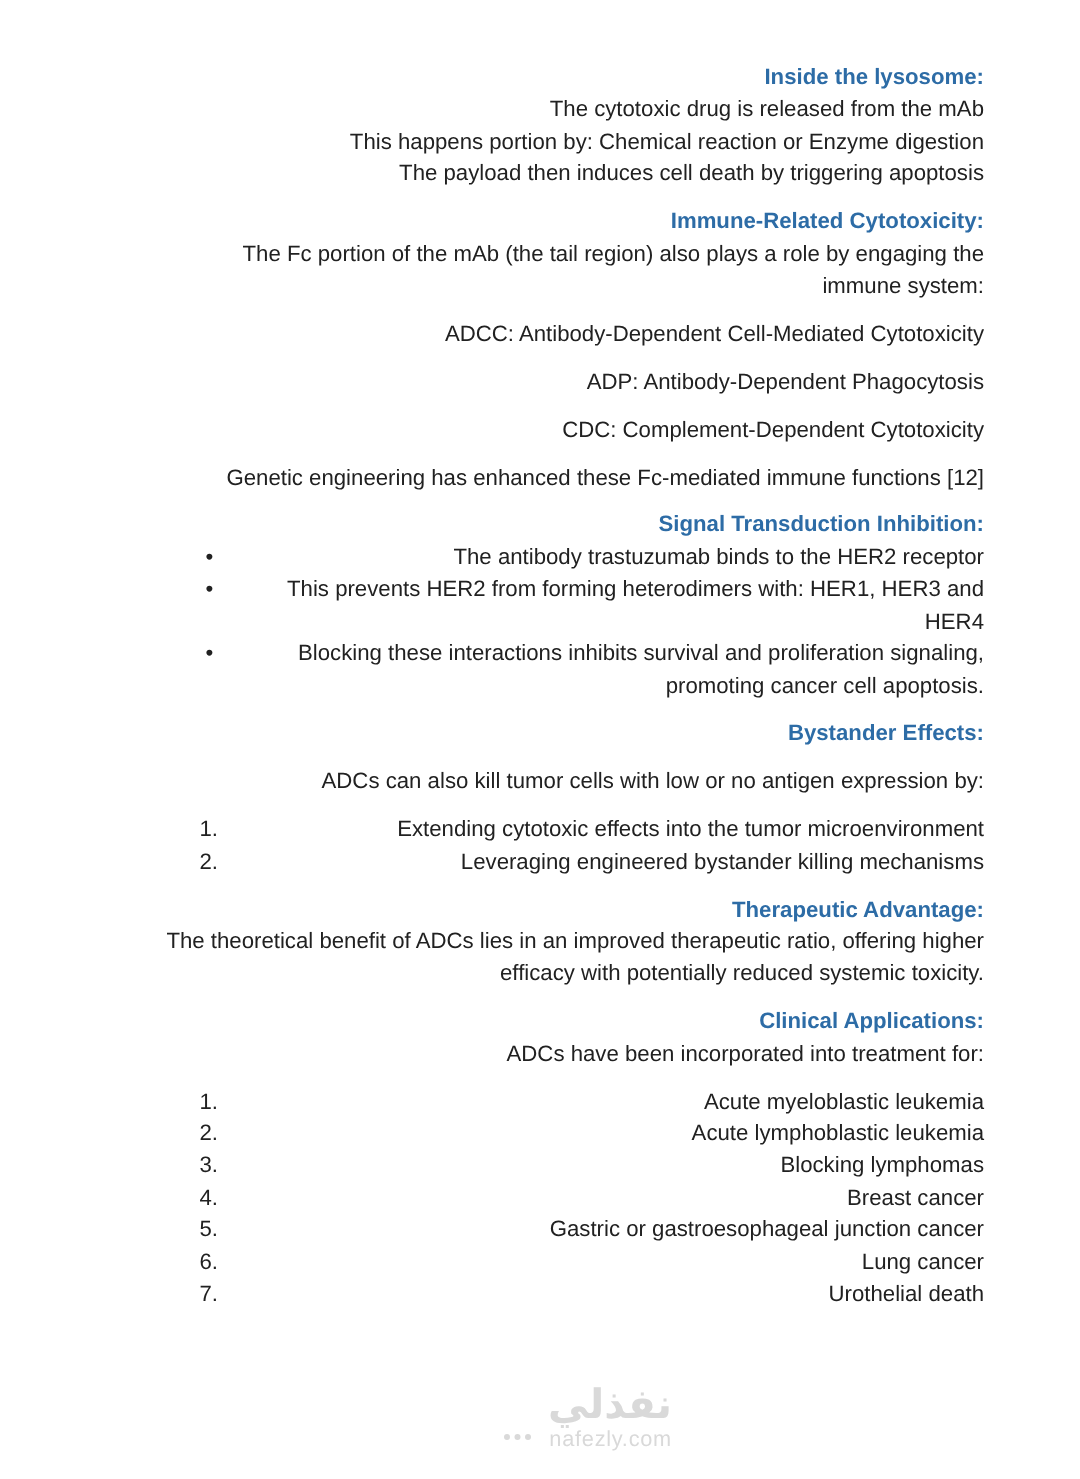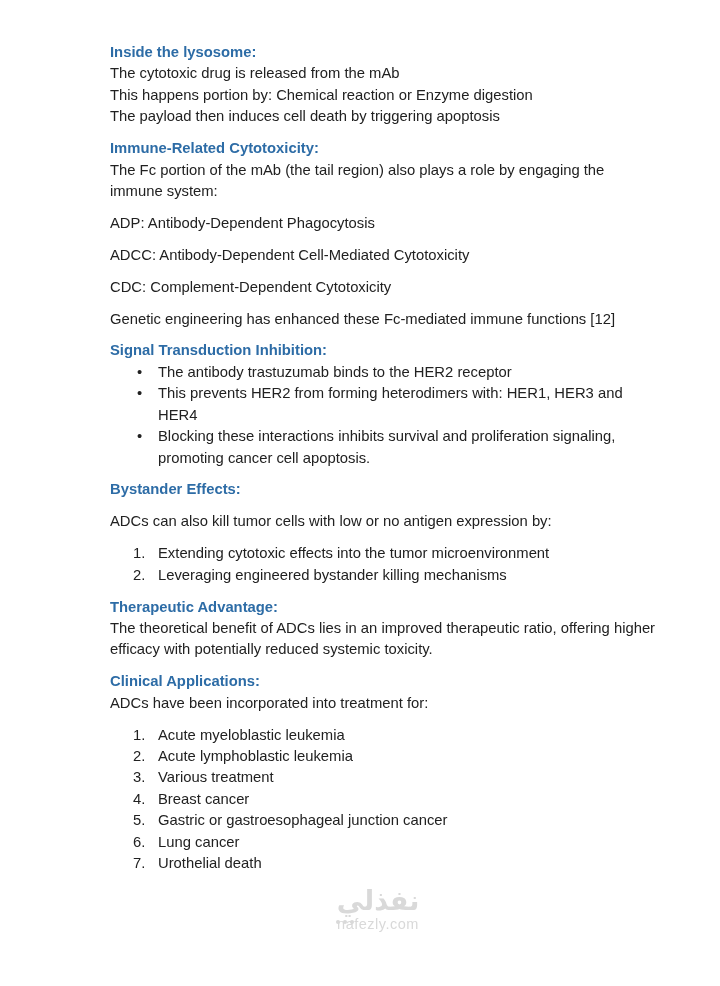--- a/index.html
+++ b/index.html
@@ -1,21 +1,21 @@
 <!DOCTYPE html>
 <html lang="en" style="--heading: #2d6ca6; --text: #212121; --watermark: #d9d9d9; --page_bg: #ffffff;"><head>
 <meta charset="utf-8">
 <style>
   :root {
     --heading: #2d6ca6;
     --text: #212121;
     --watermark: #d9d9d9;
     --page_bg: #ffffff;
   }
-  * { margin: 0; padding: 0; box-sizing: border-box; }
+  * { margin: 0; padding: 0; box-sizing: border-box; text-align: right; }
   html, body {
     width: 720px; height: 986px;
     background: var(--page_bg);
     font-family: "Liberation Sans", "DejaVu Sans", sans-serif;
     color: var(--text);
     overflow: hidden;
   }
   .page {
     position: relative;
     width: 720px; height: 986px;
@@ -58,21 +58,21 @@
   }
   ol.nums li::before {
     content: counter(num) ".";
     position: absolute;
     left: 23px;
     top: 0;
   }
   .watermark {
     position: absolute;
     left: 308px;
-    top: 886px;
+    top: 922px;
     width: 140px;
     text-align: center;
     color: var(--watermark);
     user-select: none;
   }
   .watermark .logo {
     font-family: "DejaVu Sans", sans-serif;
     font-size: 27px;
     font-weight: 700;
     line-height: 30px;
@@ -100,22 +100,22 @@
 
     <p class="h">Inside the lysosome:</p>
     <div class="line-group">
       <div>The cytotoxic drug is released from the mAb</div>
       <div>This happens portion by: Chemical reaction or Enzyme digestion</div>
       <div>The payload then induces cell death by triggering apoptosis</div>
     </div>
 
     <p class="h">Immune-Related Cytotoxicity:</p>
     <p class="p">The Fc portion of the mAb (the tail region) also plays a role by engaging the immune system:</p>
+    <p class="p">ADCC: Antibody-Dependent Cell-Mediated Cytotoxicity</p>
     <p class="p">ADP: Antibody-Dependent Phagocytosis</p>
-    <p class="p">ADCC: Antibody-Dependent Cell-Mediated Cytotoxicity</p>
     <p class="p">CDC: Complement-Dependent Cytotoxicity</p>
     <p class="p">Genetic engineering has enhanced these Fc-mediated immune functions [12]</p>
 
     <p class="h">Signal Transduction Inhibition:</p>
 
     <ul class="bullets">
       <li>The antibody trastuzumab binds to the HER2 receptor</li>
       <li>This prevents HER2 from forming heterodimers with: HER1, HER3 and HER4</li>
       <li>Blocking these interactions inhibits survival and proliferation signaling, promoting cancer cell apoptosis.</li>
     </ul>
@@ -128,21 +128,21 @@
     </ol>
 
     <p class="h">Therapeutic Advantage:</p>
     <p class="p">The theoretical benefit of ADCs lies in an improved therapeutic ratio, offering higher efficacy with potentially reduced systemic toxicity.</p>
 
     <p class="h">Clinical Applications:</p>
     <p class="p">ADCs have been incorporated into treatment for:</p>
     <ol class="nums">
       <li>Acute myeloblastic leukemia</li>
       <li>Acute lymphoblastic leukemia</li>
-      <li>Various treatment</li>
+      <li>Blocking lymphomas</li>
       <li>Breast cancer</li>
       <li>Gastric or gastroesophageal junction cancer</li>
       <li>Lung cancer</li>
       <li>Urothelial death</li>
     </ol>
   </div>
 
   <div class="watermark">
     <div class="logo">نفذلي</div>
     <span class="dots"></span>

